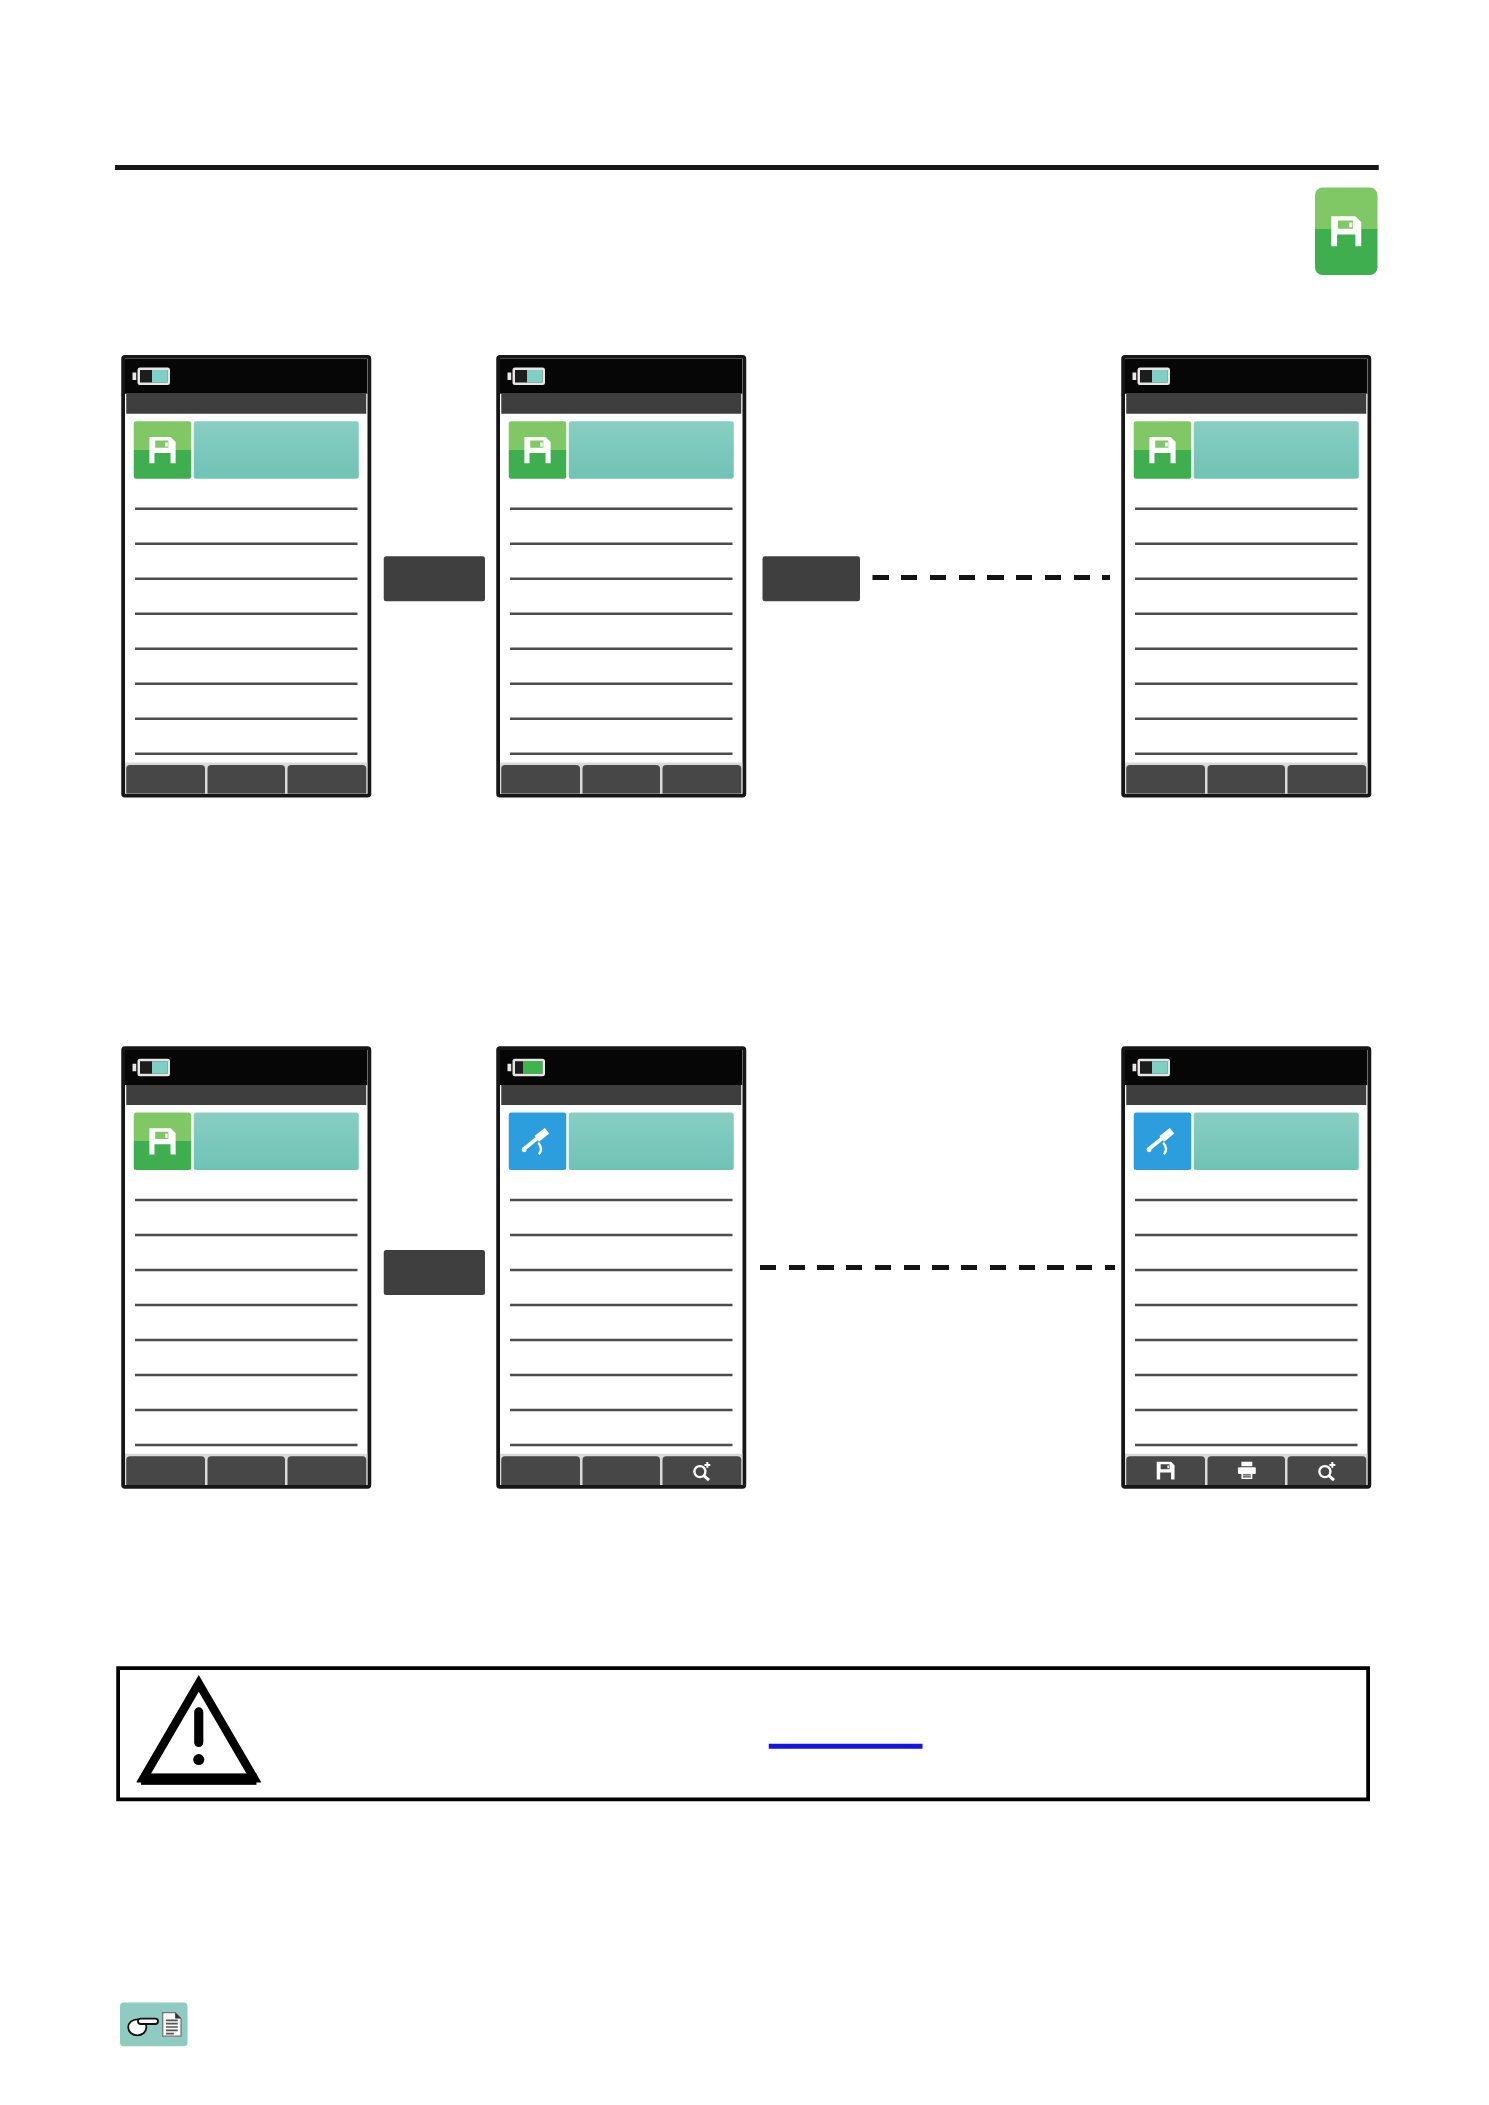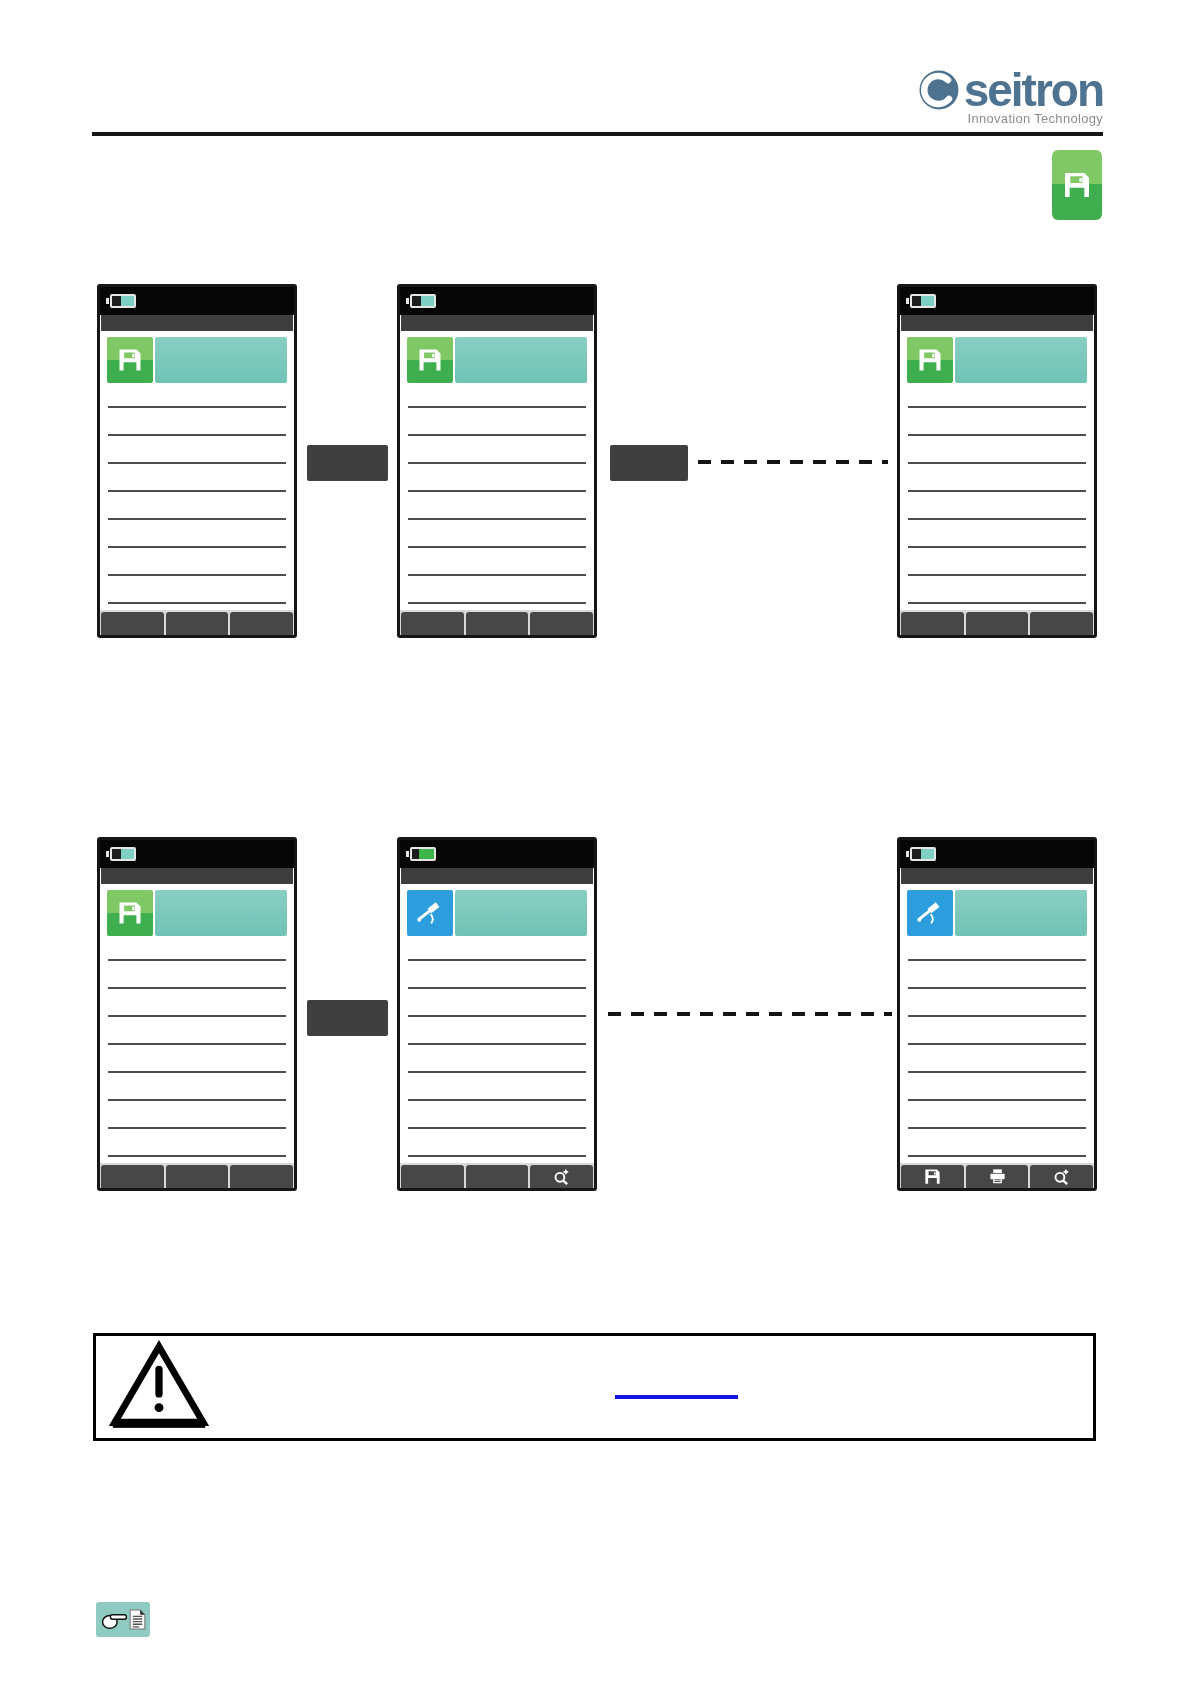--- a/index.html
+++ b/index.html
@@ -72,30 +72,20 @@
   .note-tile{position:absolute; left:96px; top:1602px; width:54px; height:35px; background:var(--tile-teal);
     border-radius:3px; display:flex; align-items:center; justify-content:center; gap:1px;}
   .note-tile .hand{width:27px; height:21px;}
   .note-tile .doc{width:17px; height:21px;}
 </style>
 </head>
 <body>
 
 <div class="page" style="--logo-color: #4e7390; --tagline-color: #8d8d8d; --band-top: #88cec3; --band-bottom: #6fc3b5; --green-top: #80c766; --green-bottom: #3fae4e; --blue-icon: #2d9edd; --battery-teal: #7fd0c4; --battery-green: #3db54a; --btn-color: #3f3f3f; --link-blue: #1414e6; --tile-teal: #8fcbc1;">
 
-  <div class="brand">
-    <div class="brand-row">
-      <svg class="brand-mark" viewBox="0 0 40 40">
-        <circle cx="20" cy="20" r="19.5" fill="currentColor"></circle>
-        <path d="M29 10 a14 14 0 1 0 1 19" fill="none" stroke="#ffffff" stroke-width="6.5" stroke-linecap="round"></path>
-      </svg>
-      <span class="brand-text">seitron</span>
-    </div>
-    <div class="brand-tagline">Innovation Technology</div>
-  </div>
   <div class="head-rule"></div>
 
   <div class="page-icon">
     <svg viewBox="0 0 24 24">
       <path fill="#ffffff" fill-rule="evenodd" d="M3 3 h14.5 L21 6.5 V21 H3 Z M7 5.5 h9 v5 h-9 Z M6.5 14 h11 v7 h-11 Z"></path>
       <rect x="13.8" y="6.8" width="1.8" height="2.8" fill="#ffffff"></rect>
     </svg>
   </div>
 
   <div class="screen s1">

